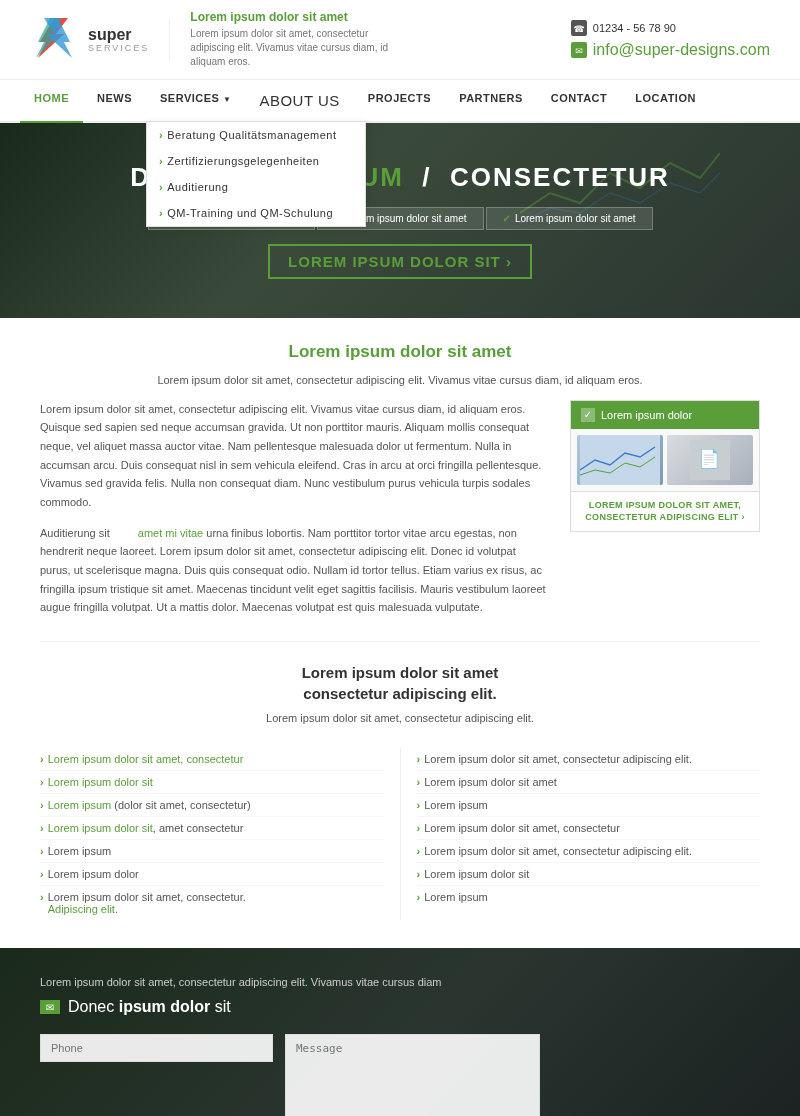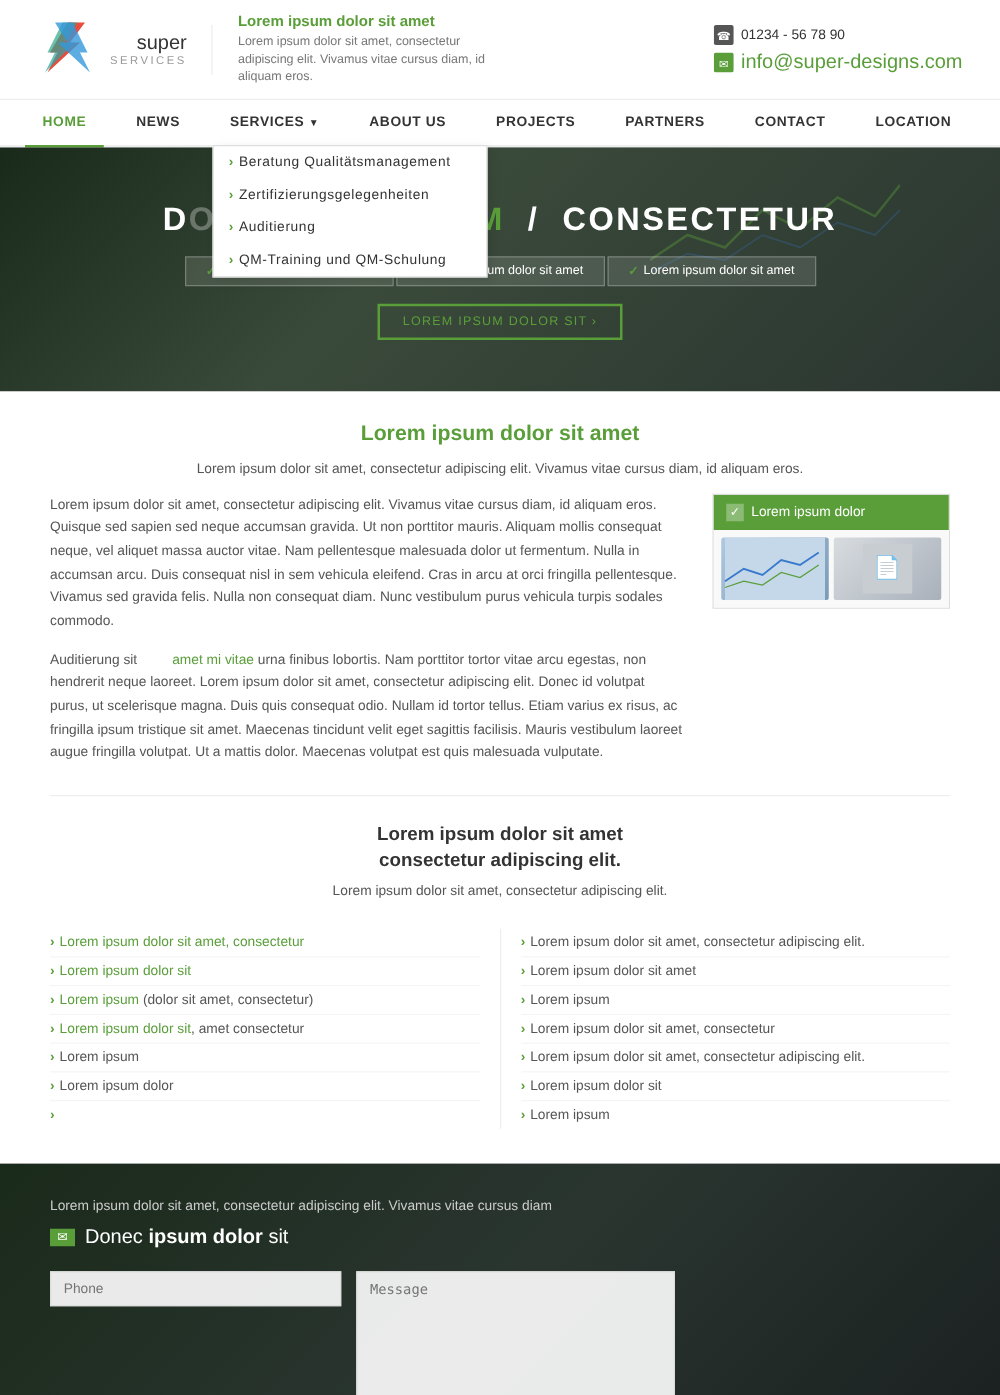--- a/index.html
+++ b/index.html
@@ -17,21 +17,21 @@
         <defs>
           <linearGradient id="logoGrad" x1="0" y1="0" x2="1" y2="1">
             <stop offset="0%" stop-color="#27ae60"></stop>
             <stop offset="100%" stop-color="#3498db"></stop>
           </linearGradient>
         </defs>
         <polygon points="28,4 40,28 34,28 42,44 16,20 24,20 14,4" fill="#3498db" opacity="0.8"></polygon>
       </svg>
     </div>
     <div>
-      <div style="font-size:16px;font-weight:normal;color:#333;line-height:1;text-align:right;">super</div>
+      <div style="font-size:16px;font-weight:bold;color:#333;line-height:1;">super</div>
       <div style="font-size:9px;color:#999;letter-spacing:2px;">SERVICES</div>
     </div>
     <div style="width:1px;height:40px;background:#eee;margin:0 10px;"></div>
     <div style="max-width:200px;">
       <div style="font-size:12px;font-weight:bold;color:#5a9e3a;">Lorem ipsum dolor sit amet</div>
       <div style="font-size:10px;color:#777;line-height:1.4;margin-top:3px;">Lorem ipsum dolor sit amet, consectetur adipiscing elit. Vivamus vitae cursus diam, id aliquam eros.</div>
     </div>
   </div>
   <div style="display:flex;flex-direction:column;gap:5px;">
     <div style="display:flex;align-items:center;gap:6px;">
@@ -45,41 +45,41 @@
       <svg width="16" height="16" viewBox="0 0 16 16">
         <rect width="16" height="16" rx="2" fill="#5a9e3a"></rect>
         <text x="8" y="12" text-anchor="middle" fill="white" font-size="9">✉</text>
       </svg>
       <a style="font-size:16px;color:#5a9e3a;text-decoration:none;">info@super-designs.com</a>
     </div>
   </div>
 </header>
 
 <nav style="background:#fff;border-bottom:2px solid #eee;padding:0 20px;position:relative;">
-  <ul style="display:flex;list-style:none;gap:12px;">
+  <ul style="display:flex;list-style:none;gap:0;">
     <li style="padding:12px 14px;font-size:11px;font-weight:bold;color:#5a9e3a;border-bottom:2px solid #5a9e3a;cursor:pointer;text-transform:uppercase;letter-spacing:0.5px;margin-bottom:-2px;">HOME</li>
     <li style="padding:12px 14px;font-size:11px;font-weight:bold;color:#333;cursor:pointer;text-transform:uppercase;letter-spacing:0.5px;">NEWS</li>
     <li style="padding:12px 14px;font-size:11px;font-weight:bold;color:#333;cursor:pointer;text-transform:uppercase;letter-spacing:0.5px;position:relative;">
       SERVICES <span style="font-size:8px;">▼</span>
       <div style="position:absolute;top:100%;left:0;background:#fff;border:1px solid #ddd;box-shadow:2px 2px 8px rgba(0,0,0,0.1);z-index:100;min-width:220px;">
         <div style="padding:7px 12px;font-size:11px;color:#333;cursor:pointer;display:flex;align-items:center;gap:4px;font-weight:normal;text-transform:none;">
           <span style="color:#5a9e3a;font-weight:bold;">›</span> Beratung Qualitätsmanagement
         </div>
         <div style="padding:7px 12px;font-size:11px;color:#333;cursor:pointer;display:flex;align-items:center;gap:4px;font-weight:normal;text-transform:none;">
           <span style="color:#5a9e3a;font-weight:bold;">›</span> Zertifizierungsgelegenheiten
         </div>
         <div style="padding:7px 12px;font-size:11px;color:#333;cursor:pointer;display:flex;align-items:center;gap:4px;font-weight:normal;text-transform:none;">
           <span style="color:#5a9e3a;font-weight:bold;">›</span> Auditierung
         </div>
         <div style="padding:7px 12px;font-size:11px;color:#333;cursor:pointer;display:flex;align-items:center;gap:4px;font-weight:normal;text-transform:none;">
           <span style="color:#5a9e3a;font-weight:bold;">›</span> QM-Training und QM-Schulung
         </div>
       </div>
     </li>
-    <li style="padding:12px 14px;font-size:11px;font-weight:bold;color:#333;cursor:pointer;text-transform:uppercase;letter-spacing:0.5px;">ABOUT US</li>
+    <li style="padding:12px 14px;font-size:15px;font-weight:normal;color:#333;cursor:pointer;text-transform:uppercase;letter-spacing:0.5px;">ABOUT US</li>
     <li style="padding:12px 14px;font-size:11px;font-weight:bold;color:#333;cursor:pointer;text-transform:uppercase;letter-spacing:0.5px;">PROJECTS</li>
     <li style="padding:12px 14px;font-size:11px;font-weight:bold;color:#333;cursor:pointer;text-transform:uppercase;letter-spacing:0.5px;">PARTNERS</li>
     <li style="padding:12px 14px;font-size:11px;font-weight:bold;color:#333;cursor:pointer;text-transform:uppercase;letter-spacing:0.5px;">CONTACT</li>
     <li style="padding:12px 14px;font-size:11px;font-weight:bold;color:#333;cursor:pointer;text-transform:uppercase;letter-spacing:0.5px;">LOCATION</li>
   </ul>
 </nav>
 
 <section style="position:relative;height:195px;background:linear-gradient(rgba(20,30,20,0.75),rgba(20,30,20,0.75));overflow:hidden;display:flex;flex-direction:column;align-items:center;justify-content:center;">
   <div style="position:absolute;inset:0;background:linear-gradient(135deg,#1a2a1a 0%,#3a4a3a 40%,#2a3530 100%);z-index:0;"></div>
 
@@ -98,21 +98,21 @@
       </div>
       <div style="background:rgba(255,255,255,0.12);border:1px solid rgba(255,255,255,0.25);padding:5px 16px;font-size:10px;color:#fff;display:flex;align-items:center;gap:4px;">
         <span style="color:#5a9e3a;font-weight:bold;">✓</span> 
           <span>Lorem ipsum dolor sit amet</span>
       </div>
       <div style="background:rgba(255,255,255,0.12);border:1px solid rgba(255,255,255,0.25);padding:5px 16px;font-size:10px;color:#fff;display:flex;align-items:center;gap:4px;">
         <span style="color:#5a9e3a;font-weight:bold;">✓</span> 
           <span>Lorem ipsum dolor sit amet</span>
       </div>
     </div>
-    <button style="background:transparent;border:2px solid #5a9e3a;color:#5a9e3a;padding:7px 18px;font-size:10px;font-weight:normal;text-transform:uppercase;letter-spacing:1px;cursor:pointer;">LOREM IPSUM DOLOR SIT ›</button>
+    <button style="background:transparent;border:2px solid #5a9e3a;color:#5a9e3a;padding:7px 18px;font-size:15px;font-weight:bold;text-transform:uppercase;letter-spacing:1px;cursor:pointer;">LOREM IPSUM DOLOR SIT ›</button>
   </div>
 </section>
 
 <section style="padding:24px 40px 10px;">
   <h2 style="color:#5a9e3a;font-size:17px;font-weight:bold;text-align:center;margin-bottom:10px;">Lorem ipsum dolor sit amet</h2>
   <p style="font-size:11px;color:#555;text-align:center;line-height:1.6;">Lorem ipsum dolor sit amet, consectetur adipiscing elit. Vivamus vitae cursus diam, id aliquam eros.</p>
 </section>
 
 <div style="display:flex;gap:24px;padding:0 40px 24px;">
   <div style="flex:1;font-size:11px;color:#555;line-height:1.7;">
@@ -137,20 +137,23 @@
             <polyline points="0,40 15,35 30,38 45,28 60,32 75,22" fill="none" stroke="#5a9e3a" stroke-width="1"></polyline>
           </svg>
         </div>
         <div style="flex:1;height:50px;background:linear-gradient(135deg,#d8dce0,#a8b0ba);border-radius:2px;display:flex;align-items:center;justify-content:center;">
           <svg width="40" height="40" viewBox="0 0 40 40">
             <rect width="40" height="40" fill="#c8cdd2"></rect>
             <text x="20" y="25" text-anchor="middle" font-size="18" fill="#8a9aa5">📄</text>
           </svg>
         </div>
       </div>
+      <div style="border-top:1px solid #ddd;padding:7px;text-align:center;">
+        <a style="color:#5a9e3a;font-size:9px;font-weight:bold;text-transform:uppercase;letter-spacing:0.3px;text-decoration:none;display:block;line-height:1.4;">LOREM IPSUM DOLOR SIT AMET, CONSECTETUR ADIPISCING ELIT ›</a>
+      </div>
     </div>
   </div>
 </div>
 
 <div style="height:1px;background:#eee;margin:0 40px;"></div>
 
 <section style="padding:20px 40px 10px;">
   <h2 style="font-size:15px;font-weight:bold;text-align:center;color:#333;line-height:1.4;margin-bottom:8px;">
     <span>Lorem ipsum dolor sit amet</span><br>
     <span>consectetur adipiscing elit.</span>
@@ -179,20 +182,21 @@
     <div style="display:flex;align-items:flex-start;gap:4px;padding:5px 0;font-size:11px;color:#555;border-bottom:1px solid #f5f5f5;">
       <span style="color:#5a9e3a;font-weight:bold;flex-shrink:0;">›</span>
       <span>Lorem ipsum</span>
     </div>
     <div style="display:flex;align-items:flex-start;gap:4px;padding:5px 0;font-size:11px;color:#555;border-bottom:1px solid #f5f5f5;">
       <span style="color:#5a9e3a;font-weight:bold;flex-shrink:0;">›</span>
       <span>Lorem ipsum dolor</span>
     </div>
     <div style="display:flex;align-items:flex-start;gap:4px;padding:5px 0;font-size:11px;color:#555;">
       <span style="color:#5a9e3a;font-weight:bold;flex-shrink:0;">›</span>
+      <span>Lorem ipsum dolor sit amet, consectetur.<br><a style="color:#5a9e3a;text-decoration:none;">Adipiscing elit.</a></span>
     </div>
   </div>
   <div style="flex:1;padding-left:16px;">
     <div style="display:flex;align-items:flex-start;gap:4px;padding:5px 0;font-size:11px;color:#555;border-bottom:1px solid #f5f5f5;">
       <span style="color:#5a9e3a;font-weight:bold;flex-shrink:0;">›</span>
       <span>Lorem ipsum dolor sit amet, consectetur adipiscing elit.</span>
     </div>
     <div style="display:flex;align-items:flex-start;gap:4px;padding:5px 0;font-size:11px;color:#555;border-bottom:1px solid #f5f5f5;">
       <span style="color:#5a9e3a;font-weight:bold;flex-shrink:0;">›</span>
       <span>Lorem ipsum dolor sit amet</span>

